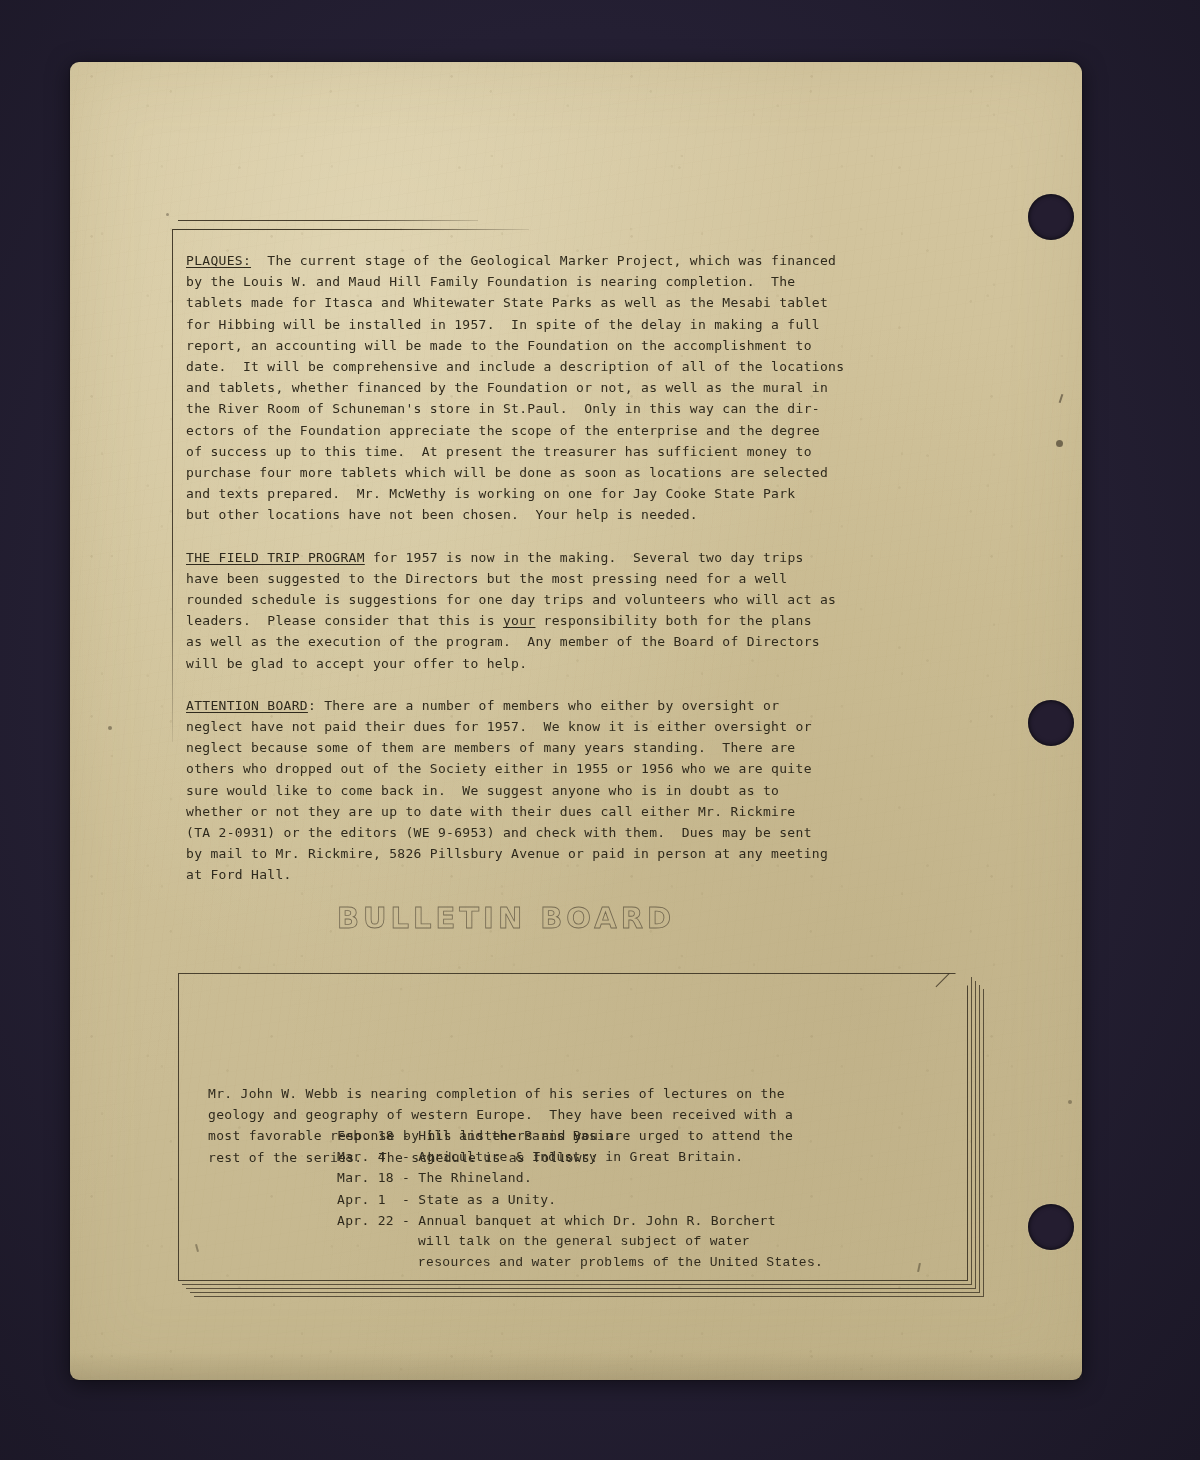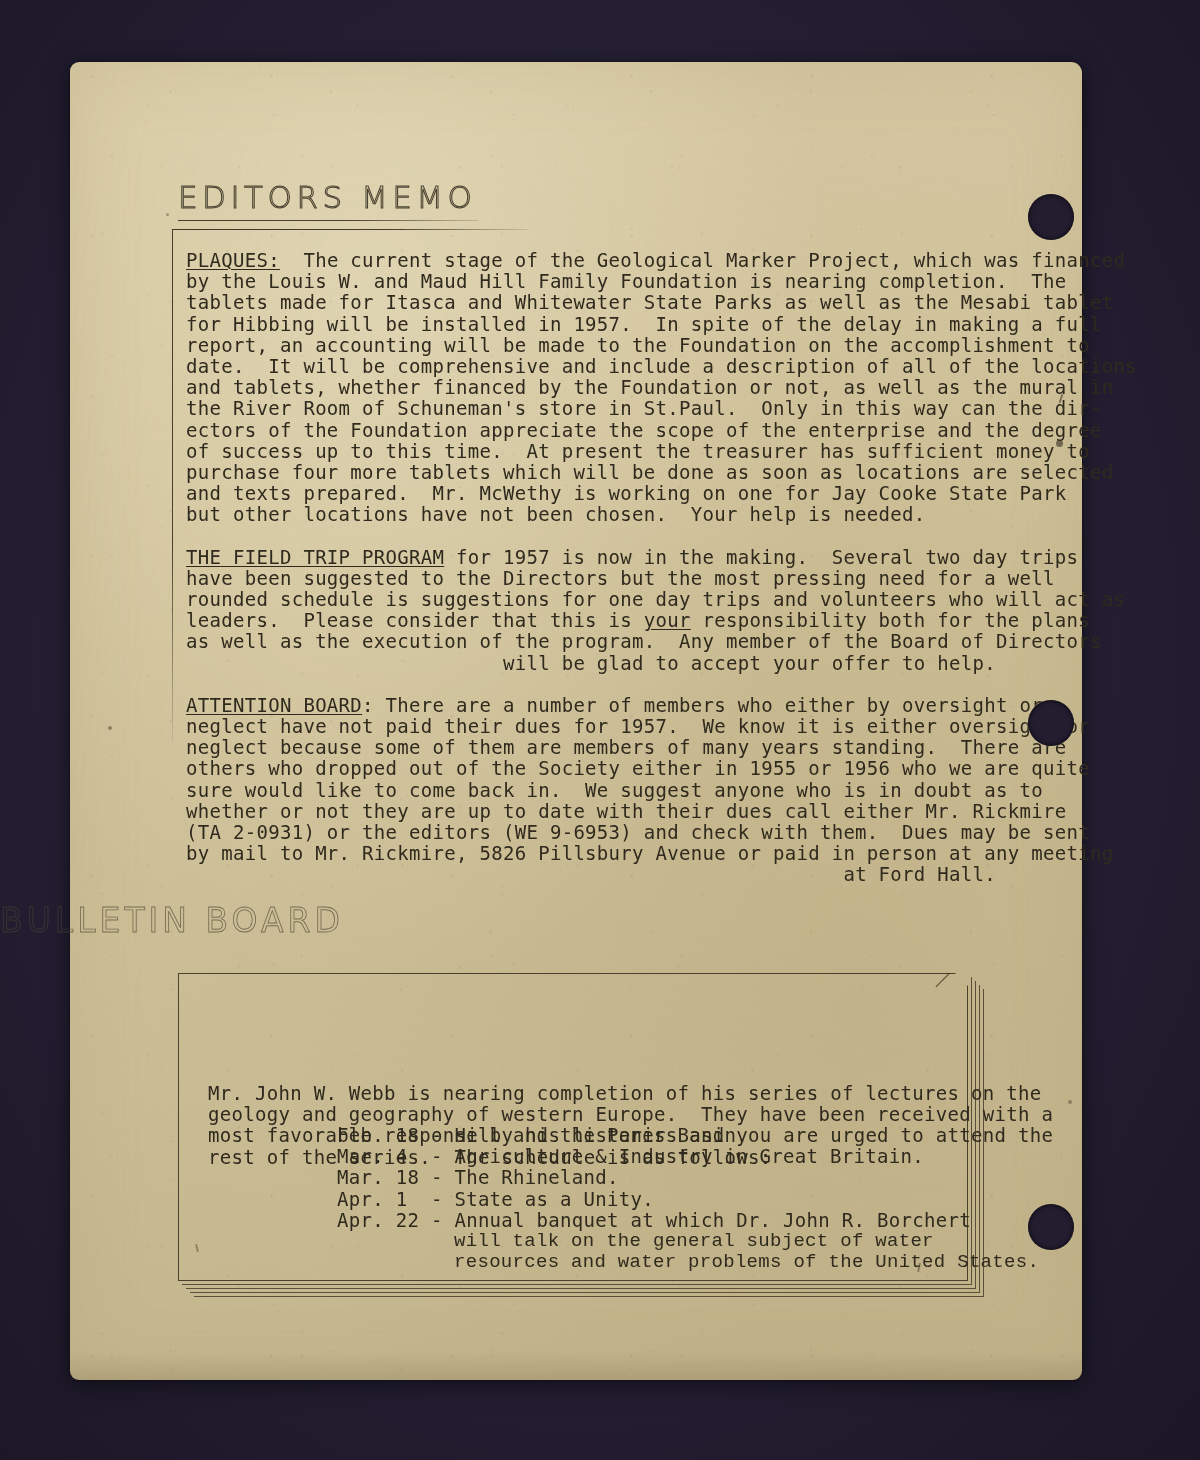--- a/index.html
+++ b/index.html
@@ -139,47 +139,48 @@
     background: linear-gradient(90deg,#3f3828 0%,#463d2c 62%,rgba(70,61,44,.12) 100%);
   }
   #rule-left {
     left: 172px; top: 229px; width: 1px; height: 513px;
     background: linear-gradient(180deg,#463d2c 0%,#4a4130 62%,rgba(74,65,48,.10) 100%);
   }
 
   
   .tw {
     font-family: "DejaVu Sans Mono", monospace;
-    font-size: 19px;
+    font-size: 13px;
     line-height: 21.2px;
     letter-spacing: .30px;
     color: #2f2a1d;
     white-space: pre;
   }
   .tw u { text-decoration: underline; text-underline-offset: 2px; }
 
   #memo-body {
     position: absolute;
     left: 186px;
     top: 250px;
     width: 810px;
   }
   #memo-body p { margin: 0; }
-  #memo-body p + p { margin-top: 21px; text-align: right; }
+  #memo-body p + p { margin-top: 21px; }
 
   
   #bulletin-title {
     position: absolute;
     left: 0;
     top: 901px;
     width: 1012px;
+    text-align: center;
     font-family: "DejaVu Sans", sans-serif;
-    font-size: 33px;
+    font-size: 29px;
     letter-spacing: 4px;
-    font-weight: 400;
+    font-weight: 700;
     color: transparent;
     -webkit-text-stroke: .85px #4b4232;
     text-stroke: .85px #4b4232;
     opacity: .66;
     white-space: nowrap;
   }
 
   
   #bulletin-box {
     position: absolute;
@@ -274,21 +275,20 @@
 <div id="backdrop"></div>
 
 <div id="sheet"></div>
 
 <div class="punch" id="punch-top"></div>
 <div class="punch" id="punch-middle"></div>
 <div class="punch" id="punch-bottom"></div>
 
 <div id="content">
 
-  <div id="memo-title">EDITORS MEMO</div>
 
   <div class="rule" id="rule-top-1"></div>
   <div class="rule" id="rule-top-2"></div>
   <div class="rule" id="rule-left"></div>
 
   <div id="memo-body">
     <p class="tw"><u>PLAQUES:</u>  The current stage of the Geological Marker Project, which was financed
 by the Louis W. and Maud Hill Family Foundation is nearing completion.  The
 tablets made for Itasca and Whitewater State Parks as well as the Mesabi tablet
 for Hibbing will be installed in 1957.  In spite of the delay in making a full

